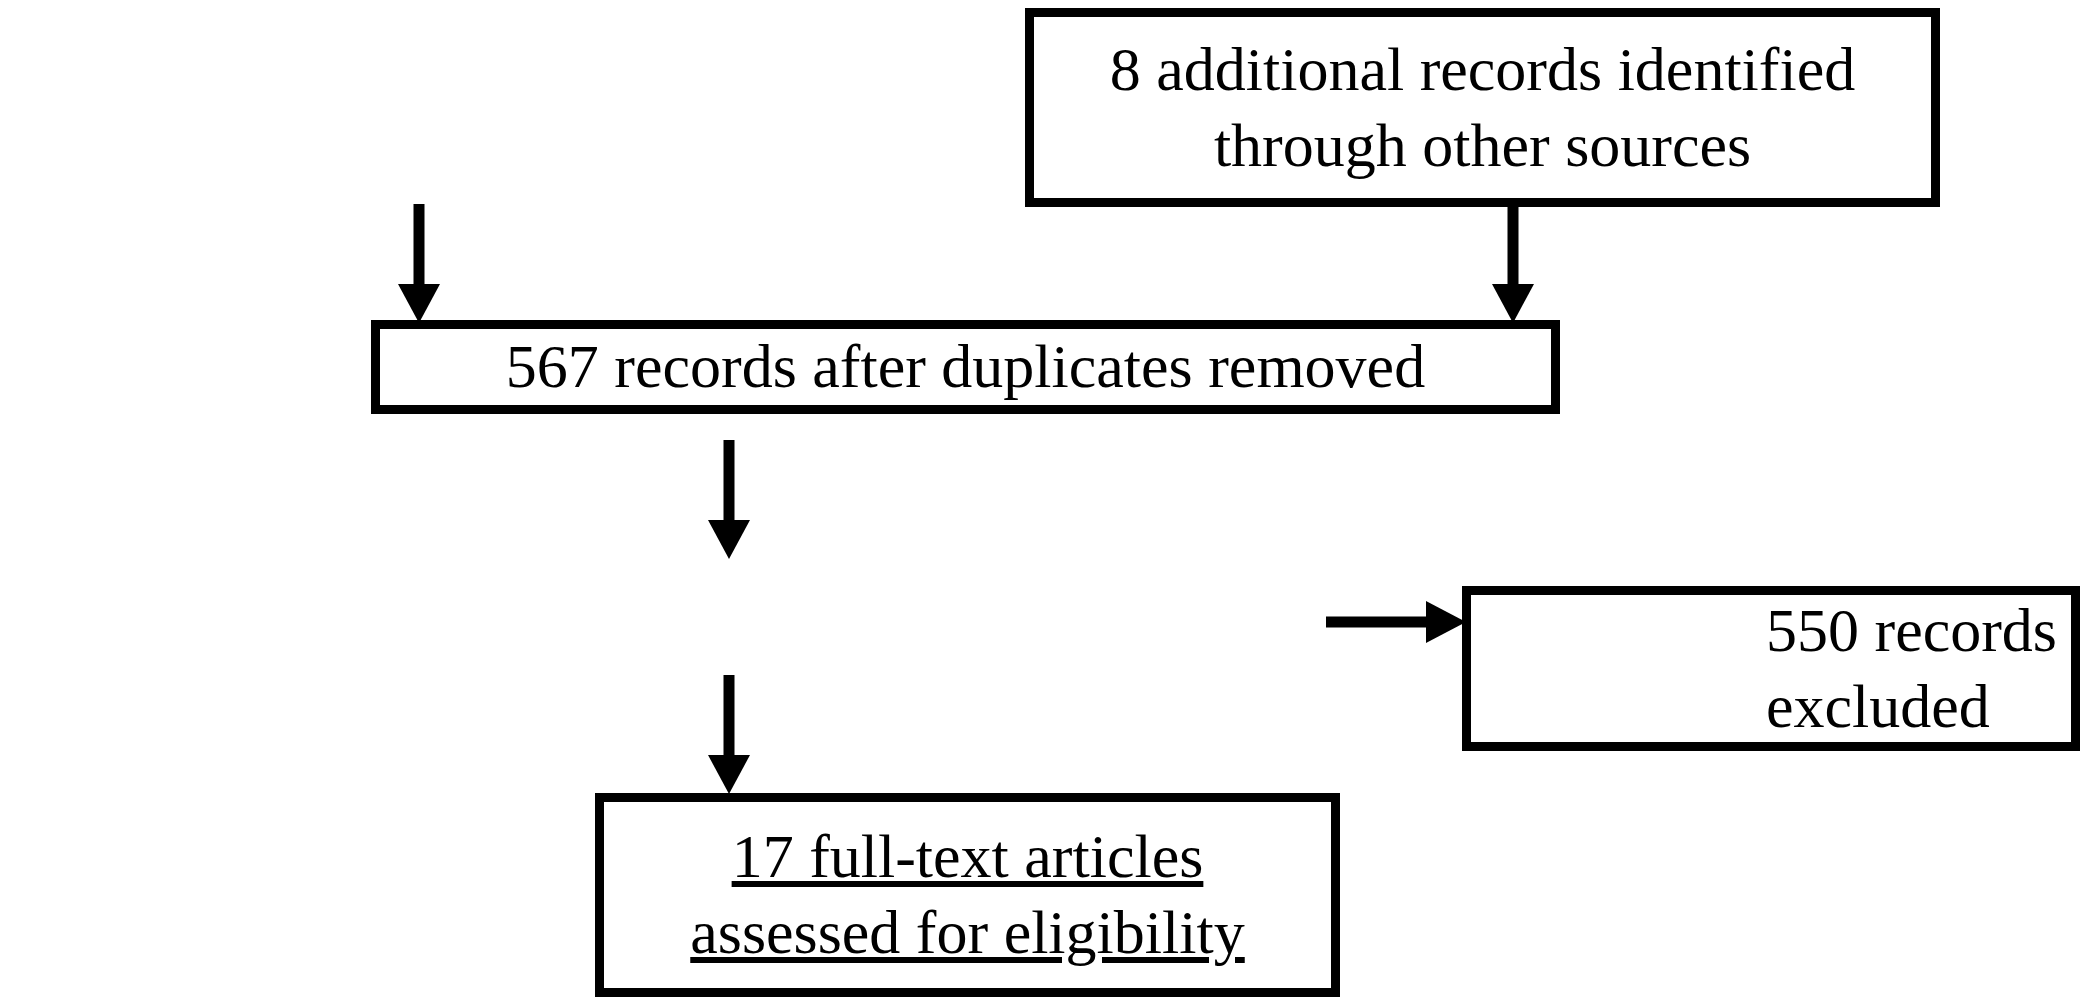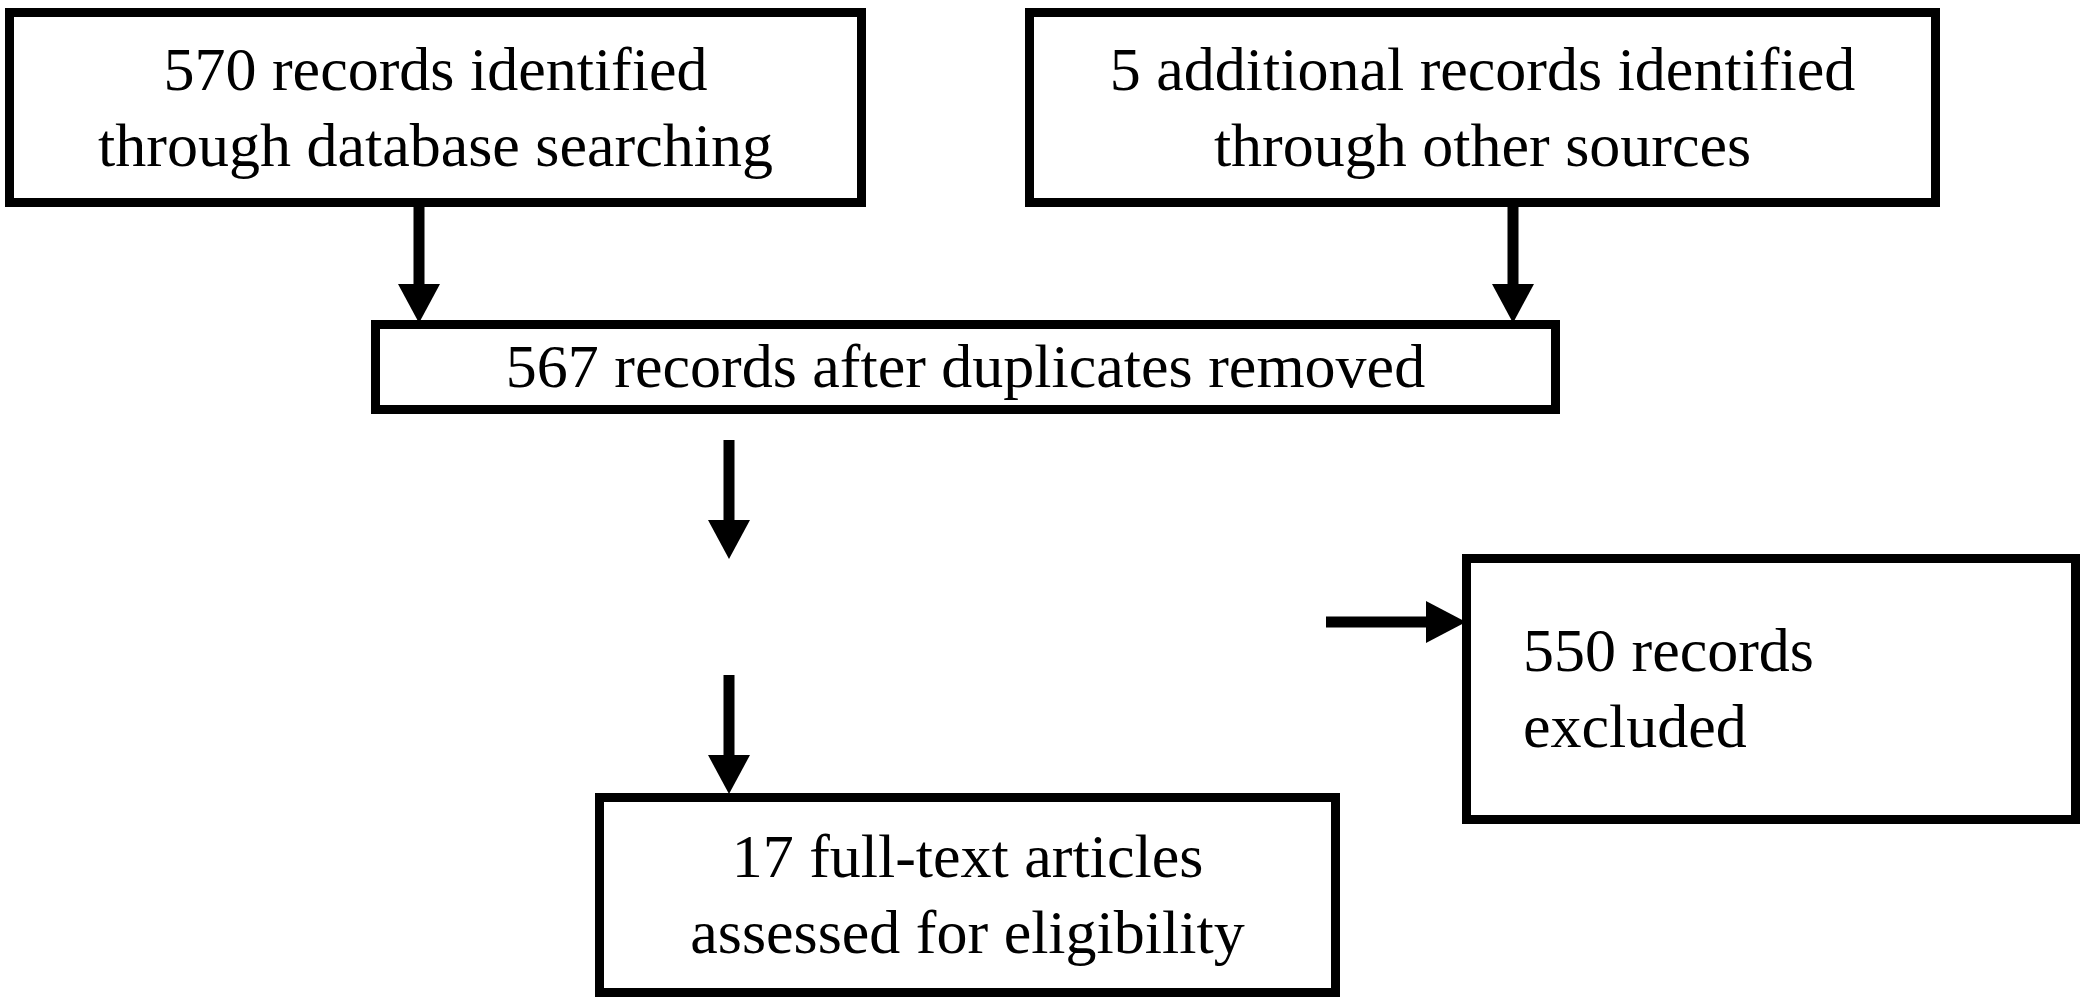--- a/index.html
+++ b/index.html
@@ -49,27 +49,23 @@
   .conn svg {
     display: block;
     overflow: visible;
   }
 </style>
 </head>
 <body>
 
 <div id="canvas">
 
-  <div class="flow-box" style="left:5px; top:8px; width:861px; height:199px;">
-    <span class="box-text">570 records identified
-through database searching</span>
-  </div>
 
   <div class="flow-box" style="left:1025px; top:8px; width:915px; height:199px;">
-    <span class="box-text">5 additional records identified
+    <span class="box-text">8 additional records identified
 through other sources</span>
   </div>
 
   <div class="conn" style="left:390px; top:204px; width:60px; height:122px;">
     <svg width="60" height="122" viewBox="0 0 60 122">
       <line x1="29" y1="0" x2="29" y2="92" stroke="#000000" stroke-width="11"></line>
       <polygon points="29,119 8,80 50,80" fill="#000000"></polygon>
     </svg>
   </div>
 
@@ -92,30 +88,30 @@
   </div>
 
 
   <div class="conn" style="left:1326px; top:592px; width:145px; height:60px;">
     <svg width="145" height="60" viewBox="0 0 145 60">
       <line x1="0" y1="30" x2="112" y2="30" stroke="#000000" stroke-width="11"></line>
       <polygon points="140,30 100,9 100,51" fill="#000000"></polygon>
     </svg>
   </div>
 
-  <div class="flow-box align-left" style="left:1462px; top:554px; width:618px; height:270px;">
+  <div class="flow-box align-left" style="left:1462px; top:586px; width:618px; height:165px;justify-content:flex-end;">
     <span class="box-text">550 records
 excluded</span>
   </div>
 
   <div class="conn" style="left:700px; top:675px; width:60px; height:122px;">
     <svg width="60" height="122" viewBox="0 0 60 122">
       <line x1="29" y1="0" x2="29" y2="92" stroke="#000000" stroke-width="11"></line>
       <polygon points="29,119 8,80 50,80" fill="#000000"></polygon>
     </svg>
   </div>
 
-  <div class="flow-box" style="left:595px; top:793px; width:745px; height:204px;">
+  <div class="flow-box" style="left:595px; top:793px; width:745px; height:204px;text-decoration:underline;">
     <span class="box-text">17 full-text articles
 assessed for eligibility</span>
   </div>
 
 </div>
 
 </body></html>

